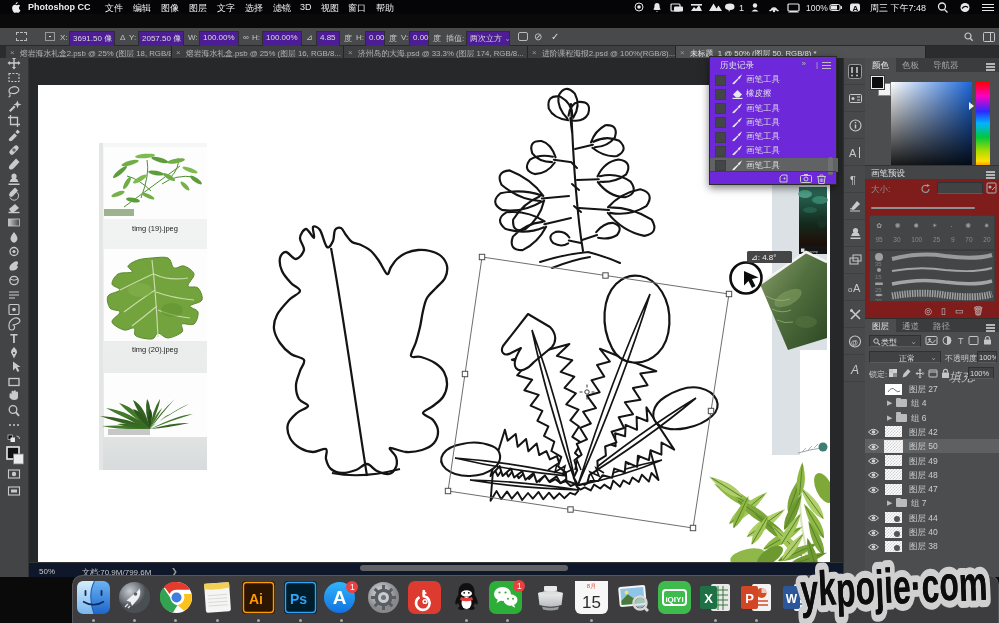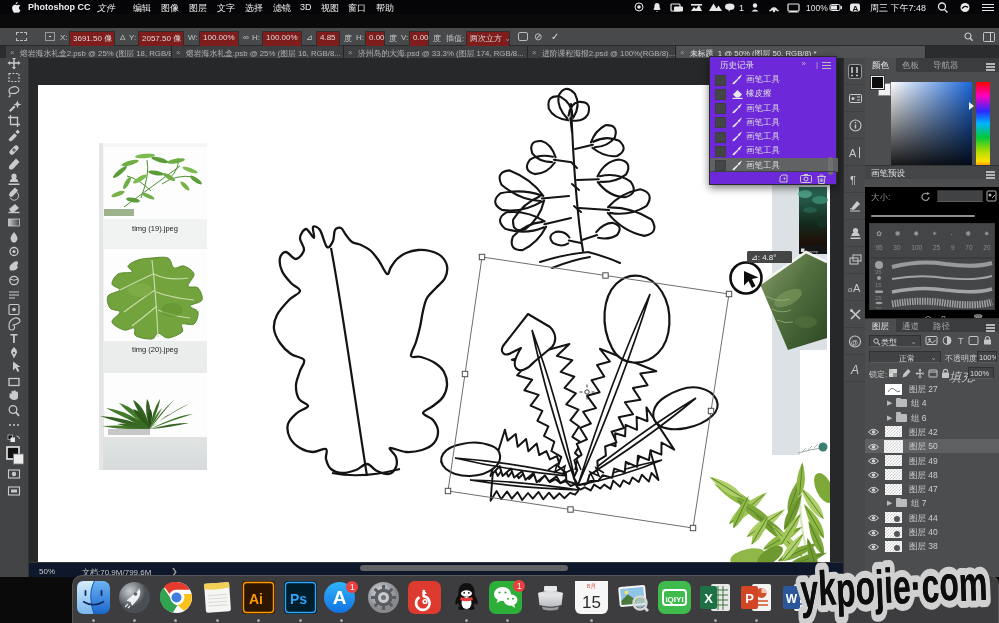--- a/index.html
+++ b/index.html
@@ -8,21 +8,21 @@
 
 #menubar{left:0;top:0;width:999px;height:14px;background:#050507;color:#ededed;font-size:9px;}
 #menubar .mi{position:absolute;top:1.5px;white-space:nowrap;}
 
 #titlebar{left:0;top:14px;width:999px;height:14px;background:#3d3f41;border-bottom:1px solid #2c2c2c;}
 .tl{position:absolute;top:4px;width:7px;height:7px;border-radius:50%;}
 #titlebar .t{position:absolute;left:0;right:0;top:2px;text-align:center;color:#b4b6b8;font-size:9px;}
 
 #opts{left:0;top:28px;width:999px;height:18px;background:#47494b;border-bottom:1px solid #292929;color:#c6c6c6;font-size:8px;}
 #opts .lb{position:absolute;top:5px;}
-#opts .bx{position:absolute;top:3px;height:28px;background:#7f1d1d;border:1px solid #2c2e30;border-bottom-color:#55575a;color:#dcdcdc;font-size:8px;padding:1px 3px;white-space:nowrap;}
+#opts .bx{position:absolute;top:3px;height:28px;background:#4c1d95;border:1px solid #2c2e30;border-bottom-color:#55575a;color:#dcdcdc;font-size:8px;padding:1px 3px;white-space:nowrap;}
 
 #tabs{left:0;top:46px;width:999px;height:12px;background:#2a2c2d;font-size:7.8px;color:#b3b3b3;}
 .tab{position:absolute;top:0;height:12px;background:#3d3f40;border-right:1px solid #232425;padding:1.5px 4px 0 14px;white-space:nowrap;overflow:hidden;}
 .tab .x{position:absolute;left:4px;top:1.5px;color:#9a9a9a;}
 .tab.act{background:#505254;color:#e4e4e4;}
 
 #toolbar{left:0;top:58px;width:29px;height:519px;background:#424446;border-right:1px solid #333;}
 
 #canvas{left:29px;top:58px;width:814px;height:519px;background:#272829;}
 
@@ -59,21 +59,21 @@
 .folder{position:absolute;left:31px;top:3px;width:11px;height:8px;background:#b9bbbc;border-radius:1px;}
 .folder:before{content:"";position:absolute;left:0;top:-1.6px;width:4.5px;height:2px;background:#b9bbbc;border-radius:1px 1px 0 0;}
 </style></head>
 <body>
 <div id="screen">
 <div class="abs" id="menubar">
  <svg class="mi" style="left:11px;top:2px;" width="10" height="11" viewBox="0 0 10 11">
         <path d="M7.2 2.8 q1.2 0 2 1 q-1.3 0.8 -1.3 2.2 q0 1.6 1.5 2.3 q-0.5 1.3 -1.2 2 q-0.6 0.7 -1.4 0.4 q-0.7 -0.3 -1.3 -0.3 q-0.6 0 -1.3 0.3 q-0.8 0.3 -1.5 -0.5 q-1.4 -1.6 -1.6 -3.6 q-0.2 -2.2 1 -3.2 q0.8 -0.7 1.8 -0.7 q0.7 0 1.3 0.3 q0.5 0.2 0.8 0.2 q0.3 0 0.7 -0.2 q0.3 -0.2 0.5 -0.2 z M6.7 0 q0.1 0.9 -0.5 1.6 q-0.6 0.8 -1.5 0.8 q-0.2 -1 0.5 -1.7 q0.7 -0.7 1.5 -0.7 z" fill="#ededed"></path>
       </svg>
  <div class="mi" style="left:28px;font-weight:bold;">Photoshop CC</div>
- <div class="mi" style="left:97px;font-style:italic;">文件</div>
+ <div class="mi" style="left:105px;">文件</div>
       <div class="mi" style="left:133px;">编辑</div>
  <div class="mi" style="left:161px;">图像</div>
       <div class="mi" style="left:189px;">图层</div>
  <div class="mi" style="left:217px;">文字</div>
       <div class="mi" style="left:245px;">选择</div>
  <div class="mi" style="left:273px;">滤镜</div>
       <div class="mi" style="left:300px;">3D</div>
  <div class="mi" style="left:321px;">视图</div>
       <div class="mi" style="left:348px;">窗口</div>
  <div class="mi" style="left:376px;">帮助</div>
@@ -547,21 +547,21 @@
    </linearGradient>
           </defs>
    <rect width="14" height="92" fill="url(#hue)"></rect>
   </svg>
   <div style="position:absolute;left:104px;top:30px;width:0;height:0;border-left:5px solid #f2f2f2;border-top:4px solid transparent;border-bottom:4px solid transparent;"></div>
  </div>
  <div style="position:absolute;left:0;top:107px;width:134px;height:14px;background:#434547;border-top:1px solid #333;">
         <span style="position:absolute;left:6px;top:2px;color:#e0e0e0;">画笔预设</span>
         <div class="pburger" style="top:5px;"></div>
       </div>
- <div style="position:absolute;left:0;top:121px;width:134px;height:139px;background:#000000;margin-top:8px;">
+ <div style="position:absolute;left:0;top:121px;width:134px;height:139px;background:#7f1d1d;">
   <span style="position:absolute;left:6px;top:5px;color:#8e8e8e;">大小:</span>
   <svg style="position:absolute;left:56px;top:5px;" width="10" height="10" viewBox="0 0 10 10">
           <path d="M8 5 a3.5 3.5 0 1 1 -1.5 -3" fill="none" stroke="#9a9a9a" stroke-width="1.2"></path>
           <path d="M6 0 l3 1.5 l-3 1.5 z" fill="#9a9a9a"></path>
         </svg>
   <div class="pwell" style="left:72px;top:3px;width:46px;height:12px;"></div>
   <svg style="position:absolute;left:121px;top:3px;" width="11" height="12" viewBox="0 0 11 12">
           <rect x="1" y="1" width="9" height="10" rx="1" fill="none" stroke="#b0b0b0"></rect>
           <circle cx="4" cy="5" r="1.5" fill="#b0b0b0"></circle>
           <path d="M6 8 l3 -3" stroke="#b0b0b0"></path>

